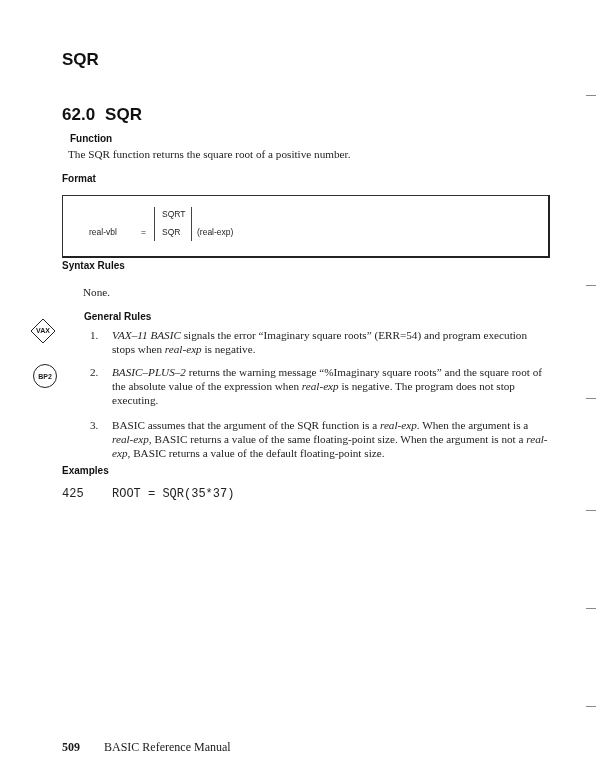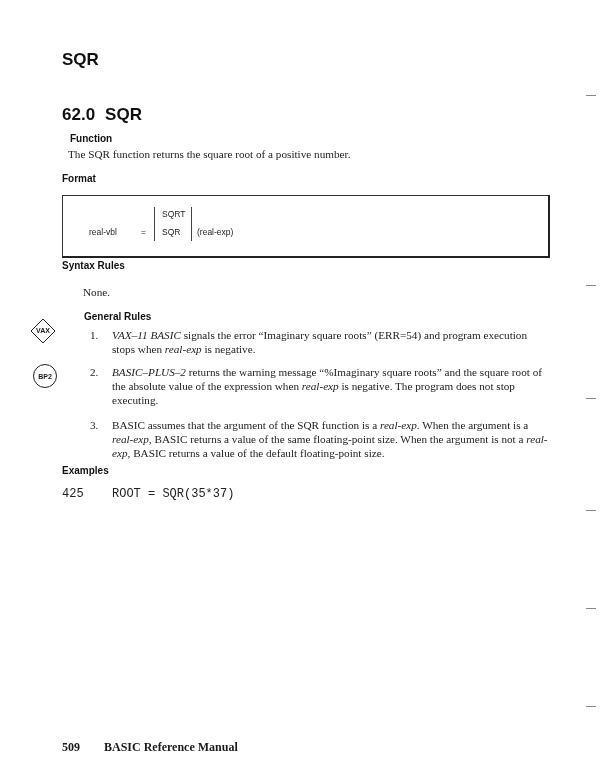--- a/index.html
+++ b/index.html
@@ -15,21 +15,21 @@
   .fmt { font-family:"Liberation Sans","DejaVu Sans",sans-serif; font-size:8.5px; color:#222; }
   .rule-item { left:90px; width:465px; }
   .rule-num { position:absolute; left:0; }
   .rule-text { position:absolute; left:22px; width:440px; }
   i { font-style:italic; }
   .code { font-family:"Liberation Mono","DejaVu Sans Mono",monospace; font-size:12px; color:#222; }
   .margin-tick { width:10px; height:1px; background:#888; right:8px; }
   .vax { left:30px; top:318px; width:26px; height:26px; }
   .bp2 { left:33px; top:364px; width:22px; height:22px; border:1px solid #222; border-radius:50%; font-family:"Liberation Sans",sans-serif; font-weight:bold; font-size:7px; display:flex; align-items:center; justify-content:center; }
   .footer-num { left:62px; top:740px; font-family:"Liberation Serif",serif; font-weight:bold; font-size:12px; }
-  .footer-title { left:104px; top:740px; font-family:"Liberation Serif",serif; font-size:12px;font-weight:bold; }
+  .footer-title { left:104px; top:740px; font-family:"Liberation Serif",serif; font-size:12px; }
 </style>
 </head>
 <body>
 
 <div class="abs h-sans title-top">SQR</div>
 
 <div class="abs h-sans title-sec">
   <span>62.0</span><span>SQR</span>
 </div>
 

